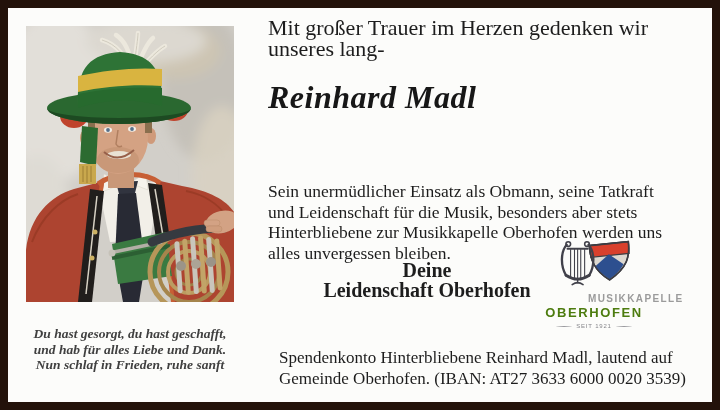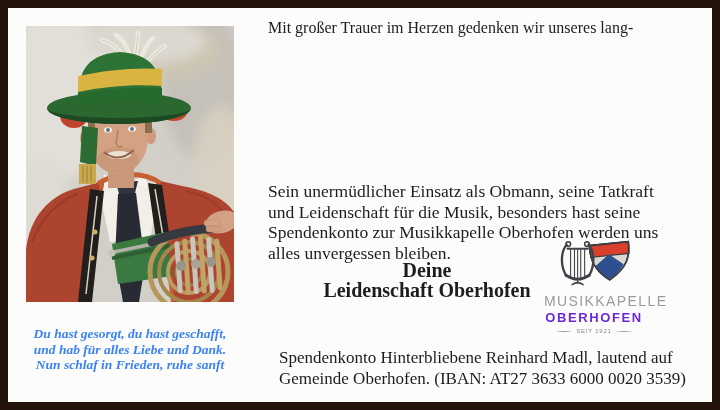--- a/index.html
+++ b/index.html
@@ -15,25 +15,25 @@
   }
   .photo{
     position:absolute;left:18px;top:18px;width:208px;height:276px;
   }
   .photo svg{display:block;width:208px;height:276px;}
   .poem{
     position:absolute;left:2px;top:318px;width:240px;
     text-align:center;
     font-style:italic;font-weight:bold;
     font-size:13.5px;line-height:15.5px;
-    color:#3b82f6;
+    color:#404040;
   }
   .intro{
     position:absolute;left:260px;top:10px;width:440px;
-    font-size:16px;line-height:20.5px;
+    font-size:22px;line-height:20.5px;
   }
   .name{
     position:absolute;left:260px;top:72px;margin:0;
     font-size:32px;line-height:34px;
     font-weight:bold;font-style:italic;
     letter-spacing:.5px;color:#171717;
   }
   .body-text{
     position:absolute;left:260px;top:129px;width:440px;
     font-size:17.5px;line-height:20.5px;margin-top:44px;
@@ -49,26 +49,26 @@
     font-size:17px;line-height:20.5px;margin-left:11px;
   }
   .logo{
     position:absolute;left:536px;top:228px;width:100px;
     text-align:center;
     font-family:"Liberation Sans", sans-serif;
   }
   .logo svg{display:block;margin:0 auto;}
   .logo-top{
     margin-top:5px;
-    font-size:14px;letter-spacing:1.4px;
-    color:#9b9b9b;font-weight:400;white-space:nowrap;
+    font-size:10px;letter-spacing:1.4px;
+    color:#9b9b9b;font-weight:700;white-space:nowrap;margin-left:44px;
   }
   .logo-bottom{
     font-size:13px;letter-spacing:1.6px;
-    color:#6d28d9;font-weight:bold;white-space:nowrap;
+    color:#4d7c0f;font-weight:bold;white-space:nowrap;
     margin-top:1px;
   }
   .logo-since{
     margin-top:3px;
     display:flex;align-items:center;justify-content:center;gap:4px;
     font-size:6px;letter-spacing:.8px;color:#85858a;white-space:nowrap;
   }
   .logo-since .dash{
     display:inline-block;width:16px;height:0;
     border-top:1px solid #9a9a9e;border-radius:50%;
@@ -202,25 +202,26 @@
   <div class="poem">
     <div>Du hast gesorgt, du hast geschafft,</div>
     <div>und hab für alles Liebe und Dank.</div>
     <div>Nun schlaf in Frieden, ruhe sanft</div>
   </div>
 
   <div class="intro">
     <div>Mit großer Trauer im Herzen gedenken wir unseres lang-</div>
   </div>
 
+  <h1 class="name">Reinhard Madl</h1>
 
   <div class="body-text">
     <div>Sein unermüdlicher Einsatz als Obmann, seine Tatkraft</div>
-    <div>und Leidenschaft für die Musik, besonders hast seine</div>
-    <div>Spendenkonto zur Musikkapelle Oberhofen werden uns</div>
+    <div>und Leidenschaft für die Musik, besonders aber stets</div>
+    <div>Hinterbliebene zur Musikkapelle Oberhofen werden uns</div>
     <div>alles unvergessen bleiben.</div>
   </div>
 
   <div class="signature">
     <div>Deine</div>
     <div>Leidenschaft Oberhofen</div>
   </div>
 
   <div class="logo">
     <svg width="78" height="52" viewBox="0 0 100 62" xmlns="http://www.w3.org/2000/svg">

